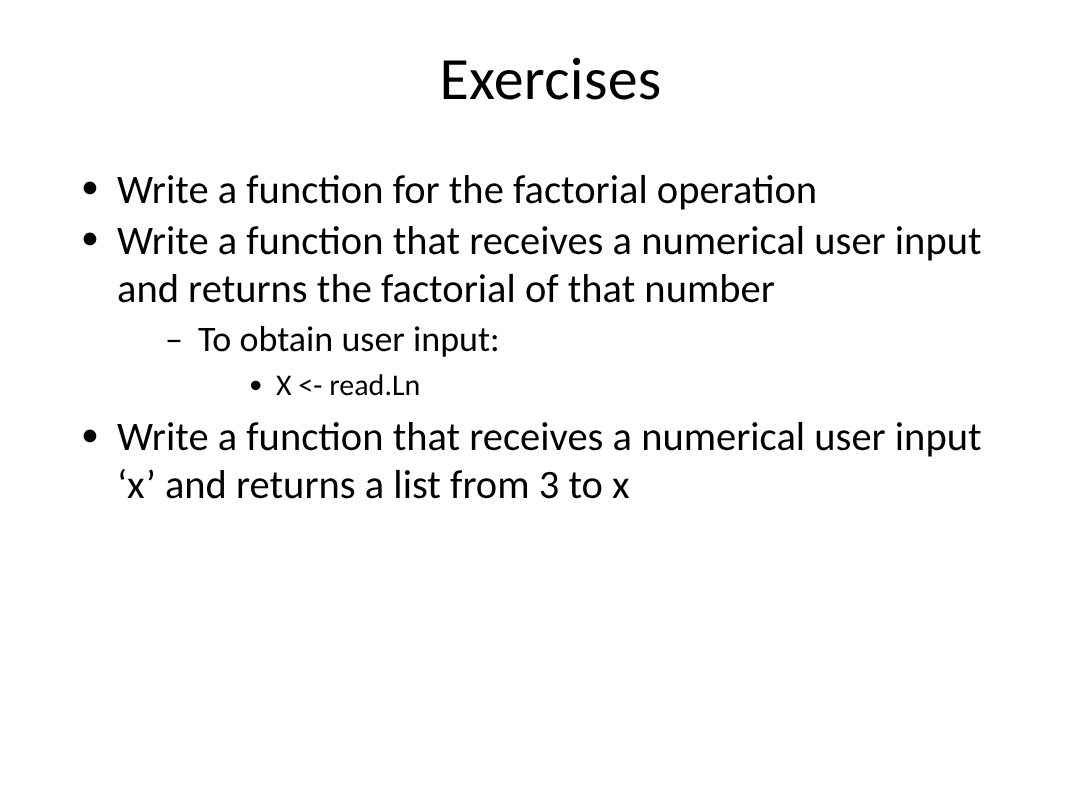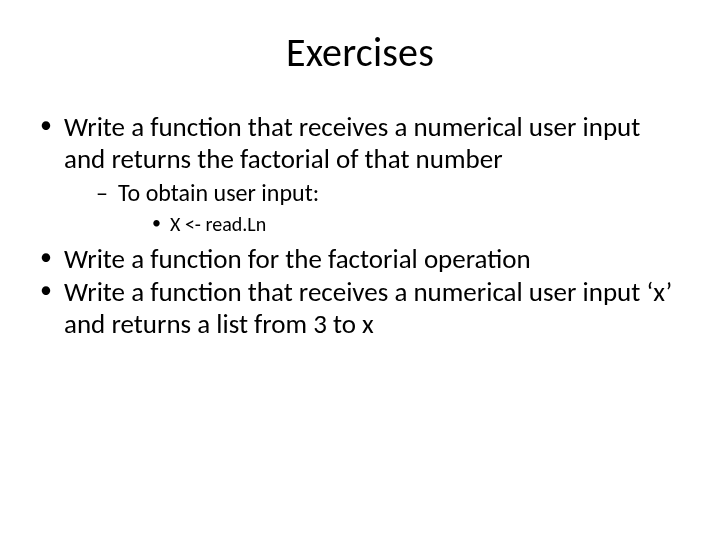--- a/index.html
+++ b/index.html
@@ -8,21 +8,21 @@
     width: 720px;
     height: 540px;
     background: #fff;
     font-family: Calibri, "Segoe UI", Arial, sans-serif;
     color: #000;
   }
   .slide {
     box-sizing: border-box;
     width: 720px;
     height: 540px;
-    padding: 12px 38px 0 38px;
+    padding: 12px 38px 0 52px;
   }
   .title {
     font-size: 40px;
     text-align: center;
     margin: 16px 0 34px 0;
     font-weight: 400;
     letter-spacing: 0.2px;
   }
   ul.level1 {
     list-style: none;
@@ -80,32 +80,32 @@
   }
 </style>
 </head>
 <body>
 
 <div class="slide">
   <div class="title">Exercises</div>
 
   <ul class="level1">
     <li>
+      <span>Write a function for the factorial operation</span>
+    </li>
+    <li>
       <span>Write a function that receives a numerical user input and returns the factorial of that number</span>
       <ul class="level2">
         <li>
           <span>To obtain user input:</span>
           <ul class="level3">
             <li>
               <span>X &lt;- read.Ln</span>
             </li>
           </ul>
         </li>
       </ul>
     </li>
     <li>
-      <span>Write a function for the factorial operation</span>
-    </li>
-    <li>
       <span>Write a function that receives a numerical user input ‘x’ and returns a list from 3 to x</span>
     </li>
   </ul>
 </div>
 
 </body></html>

